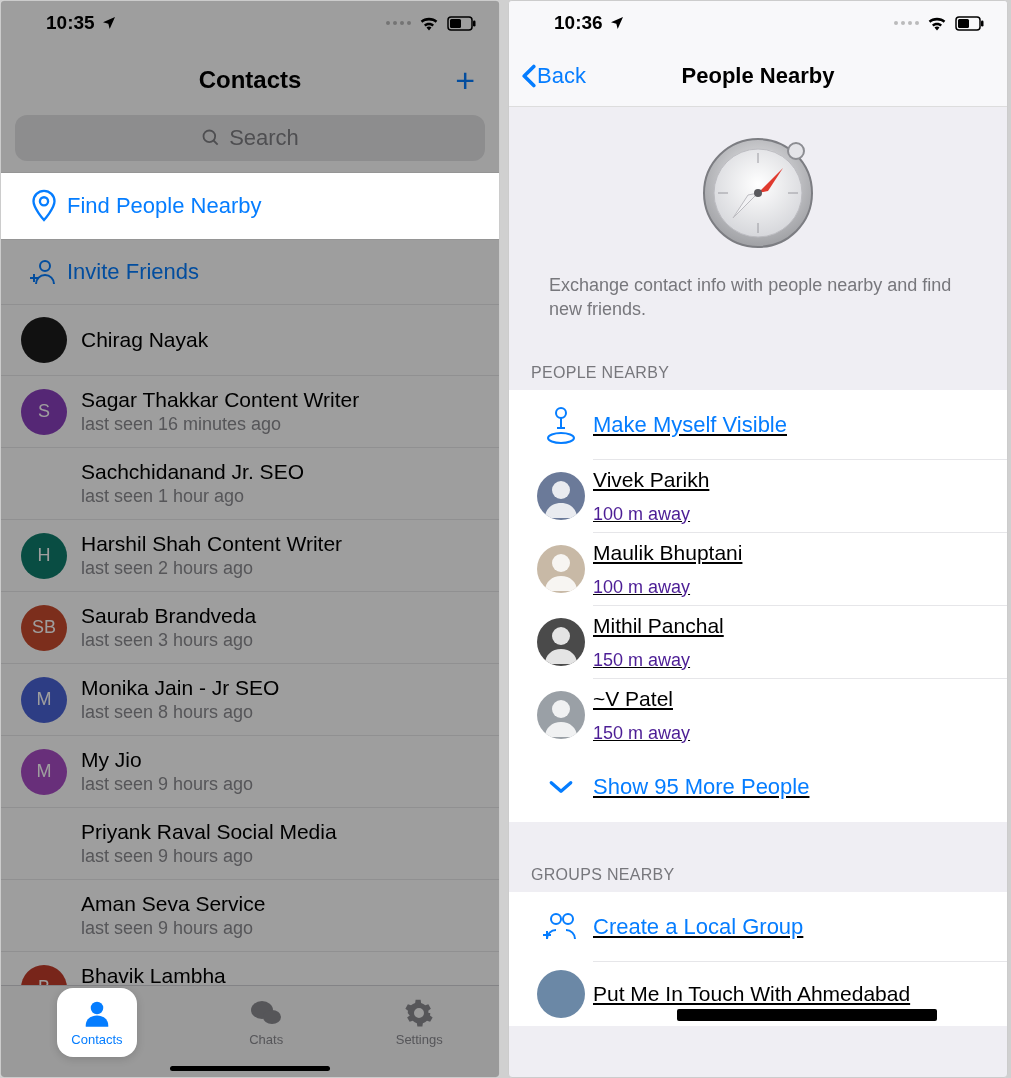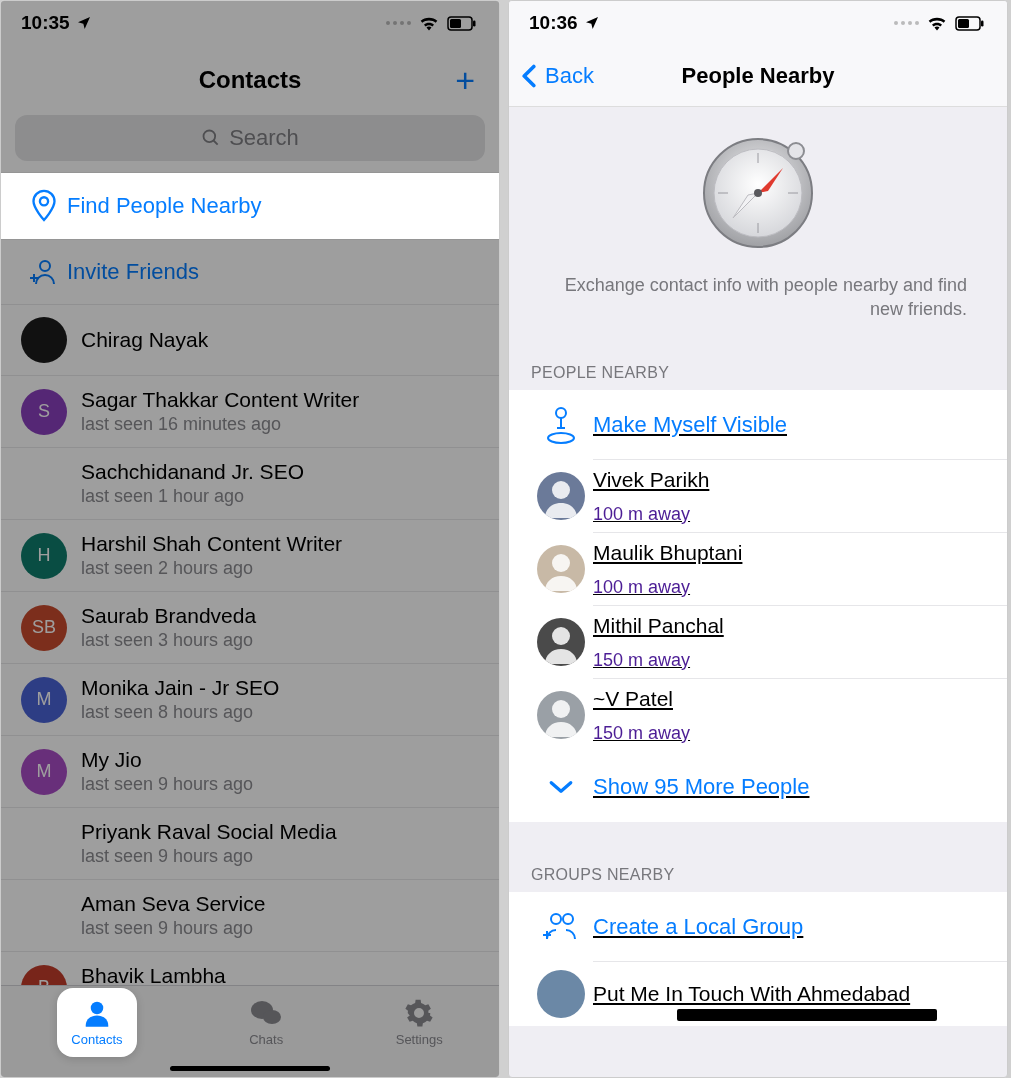--- a/index.html
+++ b/index.html
@@ -22,21 +22,21 @@
     position: relative;
     overflow: hidden;
   }
   
   .left .dim-overlay {
     position: absolute; inset:0; background: rgba(0,0,0,0.38);
     pointer-events: none;
   }
   .status-bar {
     height: 44px; display: flex; justify-content: space-between;
-    align-items: center; padding: 0 22px 0 20px; font-weight: 600;
+    align-items: center; padding: 0 22px 0 45px; font-weight: 600;
     font-size: 19px;
   }
   .status-left { display:flex; align-items:center; gap:6px;}
   .status-icons { display:flex; align-items:center; gap:8px; color:#000;}
   .dots { display:flex; gap:3px; }
   .dots span{ width:4px;height:4px;border-radius:50%;background:#bbb;}
   .wifi-svg, .batt-svg { display:block;}
   .left .status-bar { color:#000; }
 
   .nav-header {
@@ -88,24 +88,24 @@
   .home-ind { position:absolute; bottom:6px; left:50%;
     transform:translateX(-50%); width:160px; height:5px;
     background:#000; border-radius:3px;}
 
   .contact-rows { position:relative; }
 
   
   .right { background:#efeef3; }
   .right .nav-header { background:#f8f8fa; border-bottom:1px solid #ddd; height:62px;}
   .back-btn { position:absolute; left:12px; top:50%; transform:translateY(-50%);
-    color:#057dff; font-size:22px; display:flex; align-items:center; gap:8px;}
+    color:#057dff; font-size:22px; display:flex; align-items:center; gap:0;}
   .right .nav-title { font-size:22px; font-weight:600;}
   .hero {
-    background:#efeef3; text-align:right; padding: 26px 40px 28px;
+    background:#efeef3; text-align:left; padding: 26px 40px 28px;
   }
   .compass {
     width:120px; height:120px; margin:0 auto 20px;
   }
   .hero-txt { color:#77777c; font-size:18px; line-height:1.35;}
   .section-label {
     color:#77777c; font-size:16px; padding: 14px 22px 8px;
     text-transform:uppercase; letter-spacing:0.3px;
   }
   .list { background:#fff;text-decoration:underline; }

